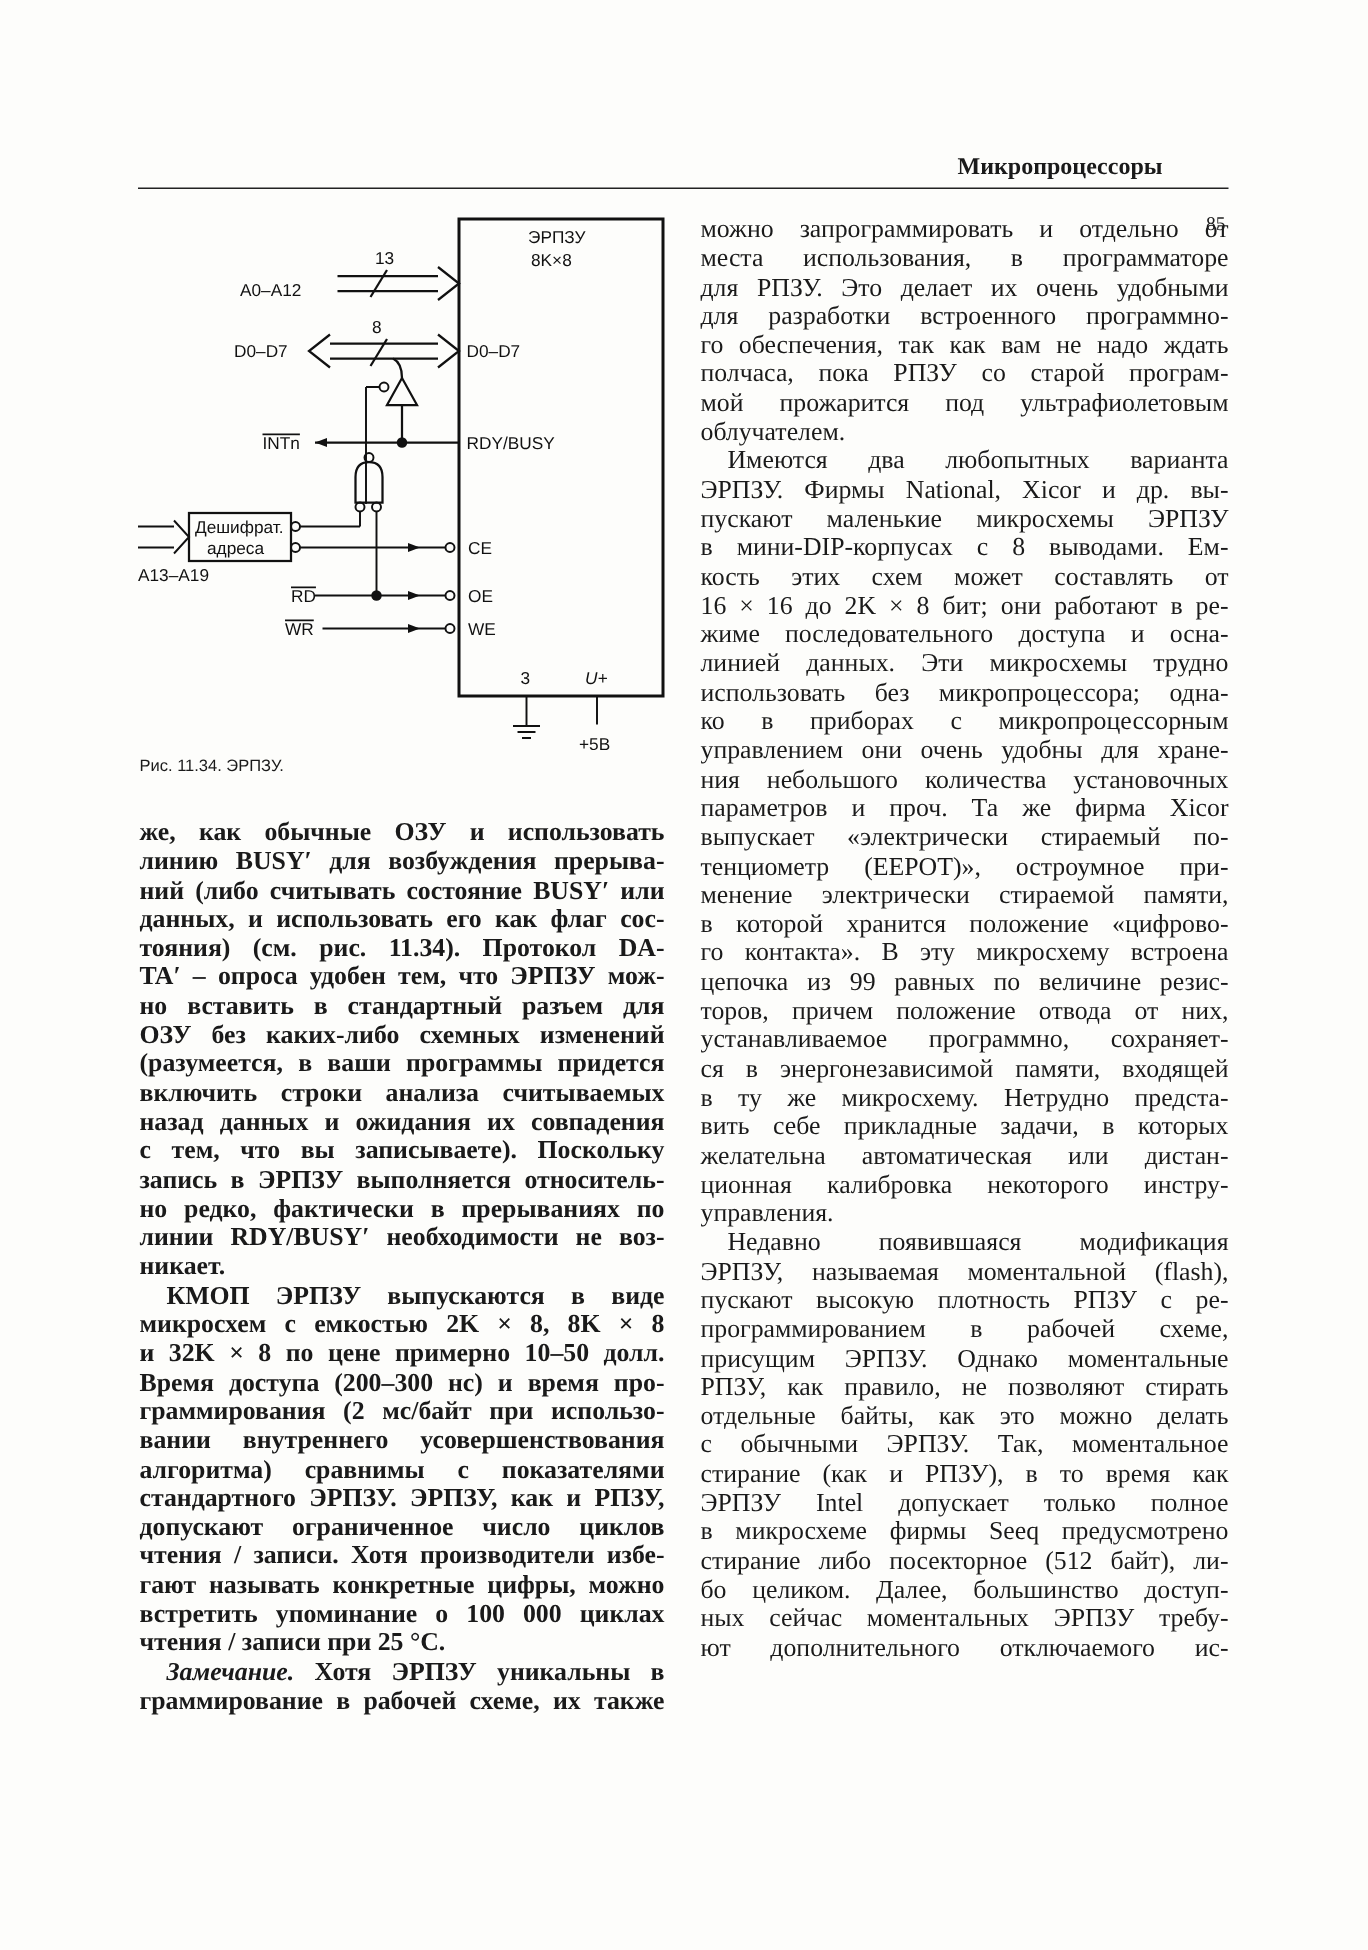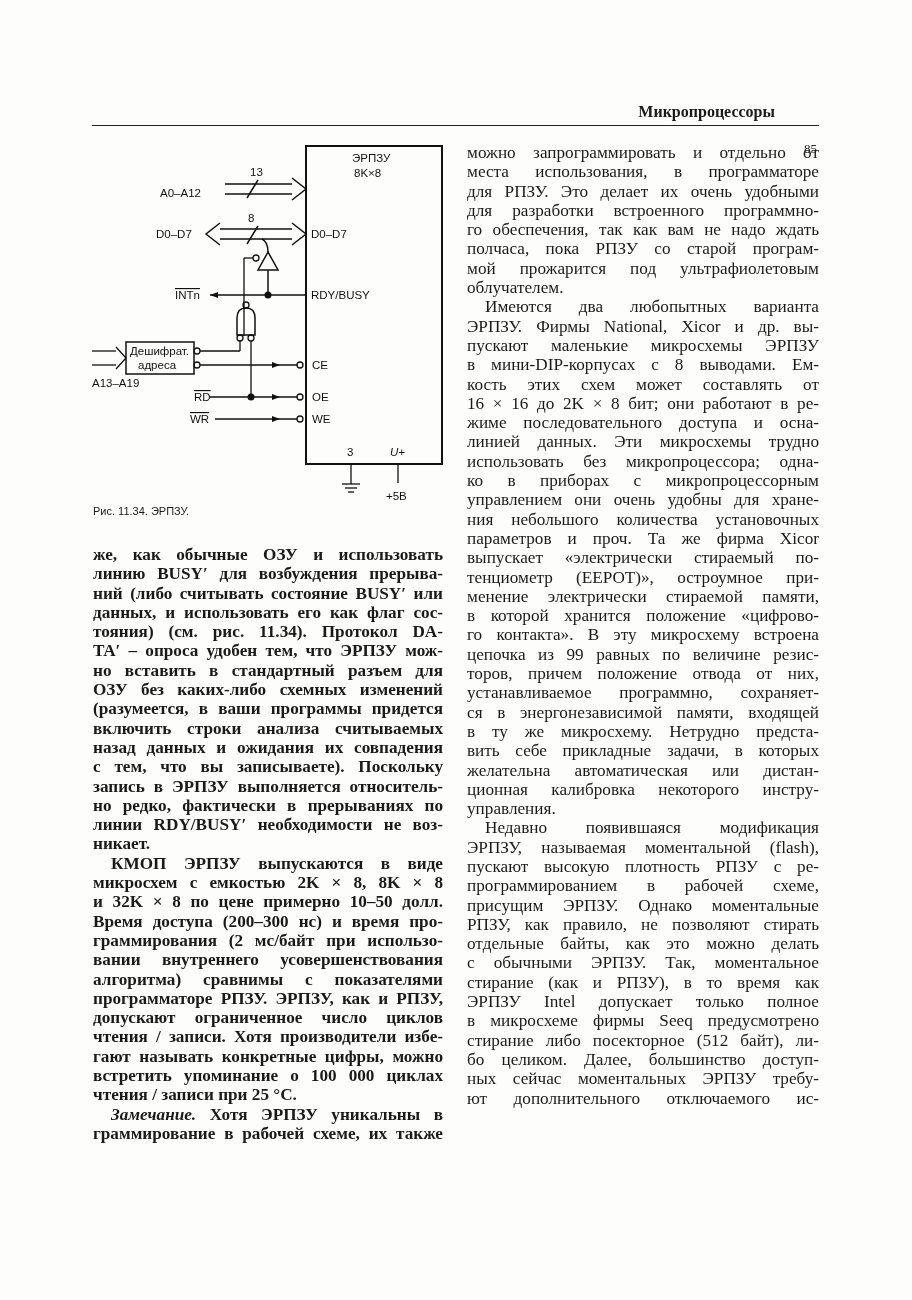--- a/index.html
+++ b/index.html
@@ -127,21 +127,21 @@
     <span class="ln">но редко, фактически в прерываниях по</span>
     <span class="ln">линии RDY/BUSY′ необходимости не воз-</span>
     <span class="ln last">никает.</span>
     <span class="ln ind">КМОП ЭРПЗУ выпускаются в виде</span>
     <span class="ln">микросхем с емкостью 2K × 8, 8K × 8</span>
     <span class="ln">и 32K × 8 по цене примерно 10–50 долл.</span>
     <span class="ln">Время доступа (200–300 нс) и время про-</span>
     <span class="ln">граммирования (2 мс/байт при использо-</span>
     <span class="ln">вании внутреннего усовершенствования</span>
     <span class="ln">алгоритма) сравнимы с показателями</span>
-    <span class="ln">программаторе РПЗУ. ЭРПЗУ, как и РПЗУ,</span>
+    <span class="ln">стандартного ЭРПЗУ. ЭРПЗУ, как и РПЗУ,</span>
     <span class="ln">допускают ограниченное число циклов</span>
     <span class="ln">чтения / записи. Хотя производители избе-</span>
     <span class="ln">гают называть конкретные цифры, можно</span>
     <span class="ln">встретить упоминание о 100 000 циклах</span>
     <span class="ln last">чтения / записи при 25 °C.</span>
     <span class="ln ind"><em>Замечание.</em><span> Хотя ЭРПЗУ уникальны в</span></span>
     <span class="ln">граммирование в рабочей схеме, их также</span>
   </div>
 <div class="col right" id="rightcol">
     <span class="ln">можно запрограммировать и отдельно от</span>

